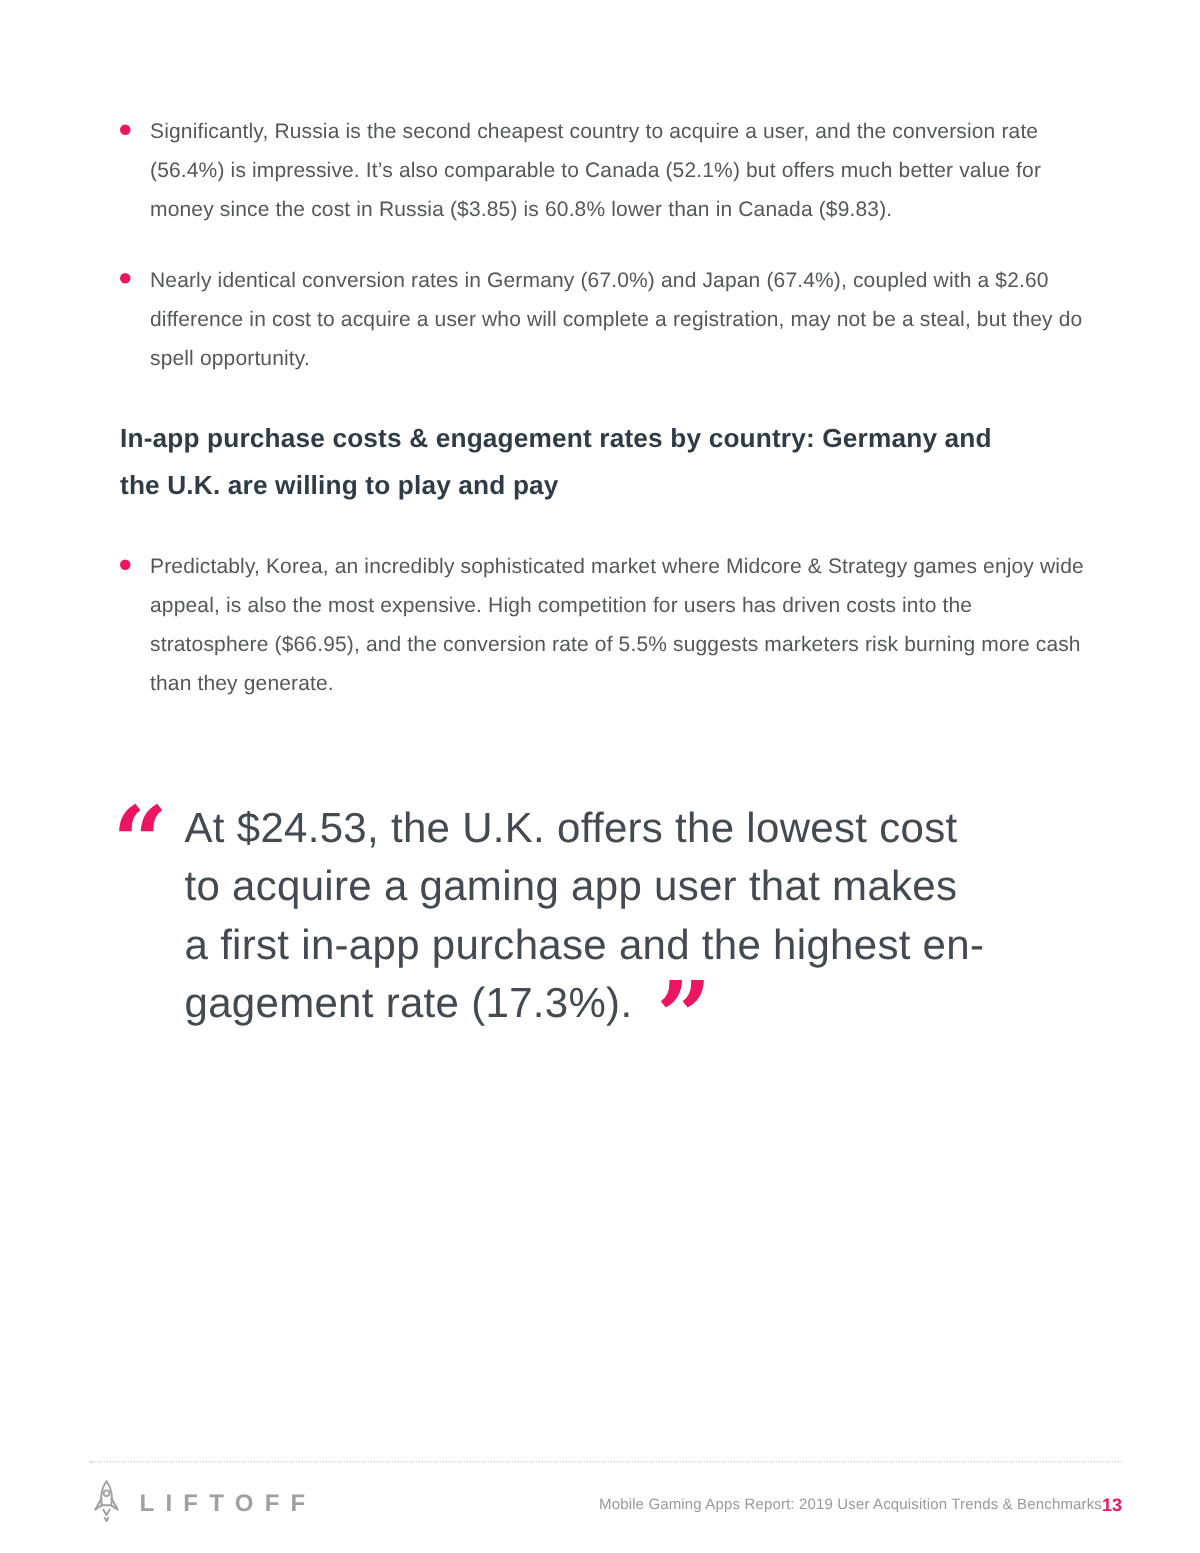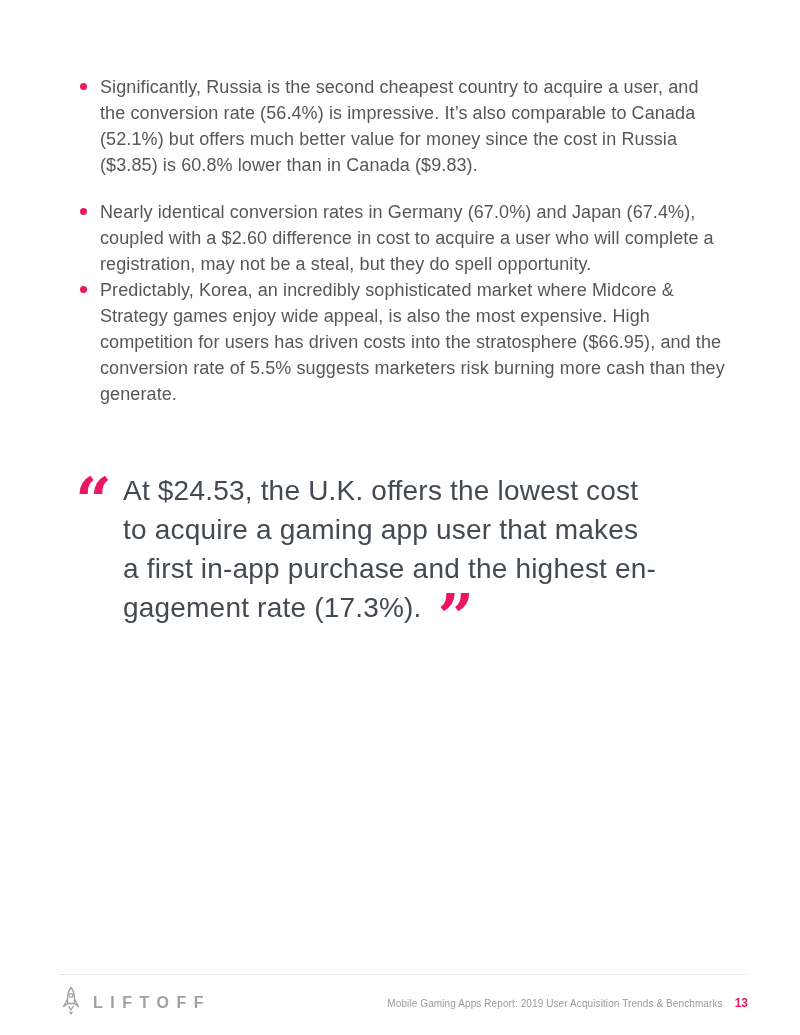--- a/index.html
+++ b/index.html
@@ -33,21 +33,21 @@
     flex: 0 0 auto;
     width: 7px;
     height: 7px;
     border-radius: 50%;
     background: var(--accent, #ec1562);
     margin-top: 9px;
     margin-right: 13px;
   }
 
   .bullet-text {
-    font-size: 18px;
+    font-size: 14px;
     line-height: 26px;
     color: var(--body, #55575b);
     letter-spacing: 0.1px;
   }
 
   .section-heading {
     font-size: 17.5px;
     line-height: 31px;
     font-weight: 700;
     color: var(--heading, #2f3b46);
@@ -135,40 +135,41 @@
   .report-title {
     font-size: 10px;
     color: var(--footnote, #97999d);
     letter-spacing: 0.1px;
   }
 
   .page-number {
     font-size: 12px;
     font-weight: 700;
     color: var(--accent, #ec1562);
-    margin-left: 12px;
   }
 </style>
 </head>
 <body>
 
 <div class="page">
   <div class="content">
 
     <section class="bullets">
       <div class="bullet-item">
         <span class="dot"></span>
         <p class="bullet-text">Significantly, Russia is the second cheapest country to acquire a user, and the conversion rate (56.4%) is impressive. It’s also comparable to Canada (52.1%) but offers much better value for money since the cost in Russia ($3.85) is 60.8% lower than in Canada ($9.83).</p>
       </div>
       <div class="bullet-item">
         <span class="dot"></span>
         <p class="bullet-text">Nearly identical conversion rates in Germany (67.0%) and Japan (67.4%), coupled with a $2.60 difference in cost to acquire a user who will complete a registration, may not be a steal, but they do spell opportunity.</p>
       </div>
     </section>
 
+    <h2 class="section-heading">In-app purchase costs &amp; engagement rates by country: Germany and
+the U.K. are willing to play and pay</h2>
 
     <section class="bullets">
       <div class="bullet-item">
         <span class="dot"></span>
         <p class="bullet-text">Predictably, Korea, an incredibly sophisticated market where Midcore &amp; Strategy games enjoy wide appeal, is also the most expensive. High competition for users has driven costs into the stratosphere ($66.95), and the conversion rate of 5.5% suggests marketers risk burning more cash than they generate.</p>
       </div>
     </section>
 
     <blockquote class="pull-quote">
       <span class="open-quote">“</span><span class="quote-text">At $24.53, the U.K. offers the lowest cost

